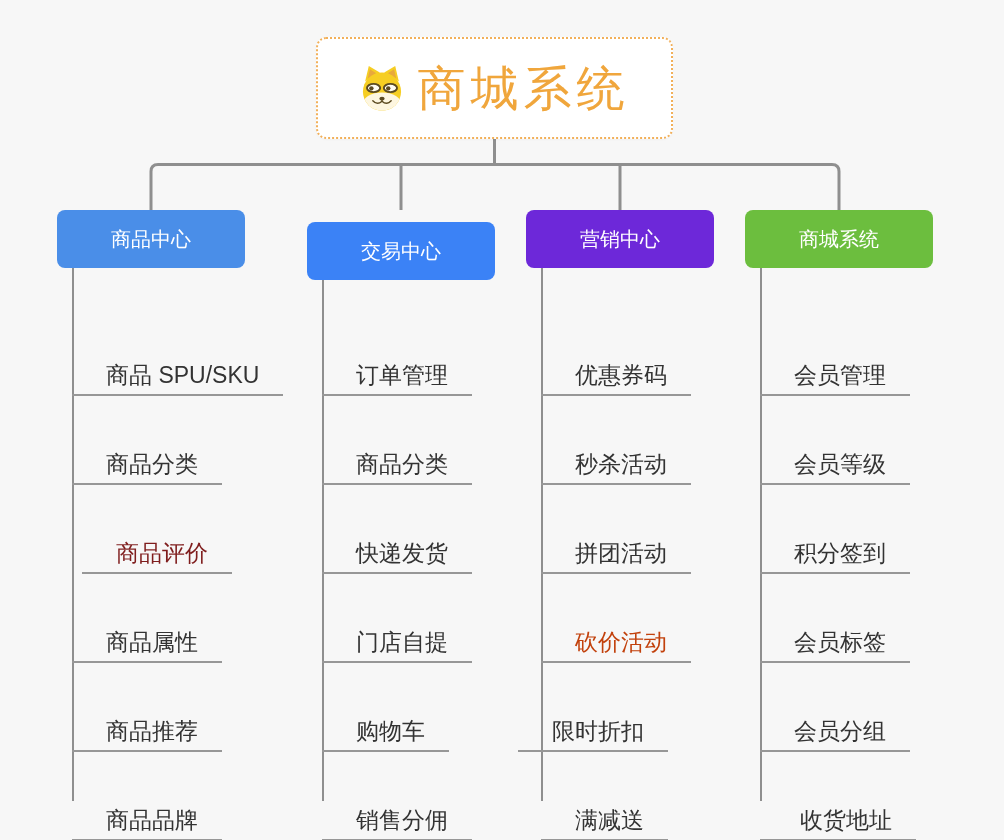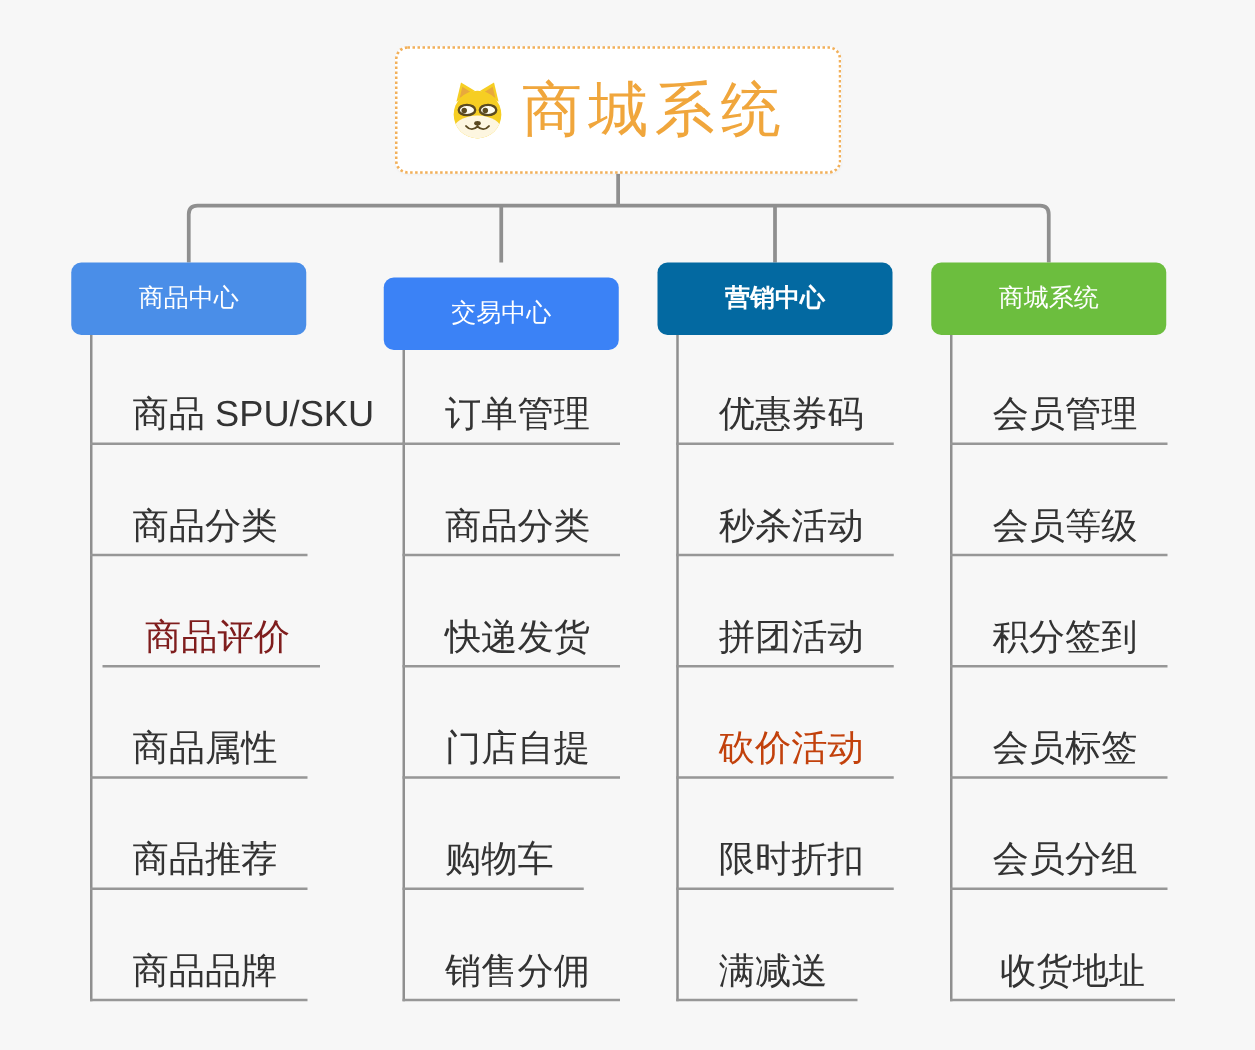--- a/index.html
+++ b/index.html
@@ -70,25 +70,26 @@
     cursor: pointer;
   }
   .leaf {
     position: absolute;
     box-sizing: border-box;
     height: 42px;
     padding: 0 24px 7px 34px;
     border-bottom: 2px solid #979797;
     display: flex;
     align-items: flex-end;
-    font-size: 29px;
+    font-size: 23px;
     color: #333333;
     white-space: nowrap;
     line-height: 1;
     cursor: pointer;
+    margin-top: 40px;
   }
 </style>
 </head>
 <body>
 
 <div class="canvas">
 
   <svg id="connectors" viewBox="0 0 1004 840">
       <path d="M 494.5 139 V 164.5" fill="none" stroke="#8F8F8F" stroke-width="3"></path>
       <path d="M 151 210 V 171.5 Q 151 164.5 158 164.5 H 832 Q 839 164.5 839 171.5 V 210" fill="none" stroke="#8F8F8F" stroke-width="3"></path>
@@ -133,26 +134,26 @@
       <div class="leaf" style="left: 72px; top: 581px; color: rgb(51, 51, 51); border-bottom-color: rgb(151, 151, 151);">商品属性</div>
       <div class="leaf" style="left: 72px; top: 670px; color: rgb(51, 51, 51); border-bottom-color: rgb(151, 151, 151);">商品推荐</div>
       <div class="leaf" style="left: 72px; top: 759px; color: rgb(51, 51, 51); border-bottom-color: rgb(151, 151, 151);">商品品牌</div>
       <div class="branch-node" style="left: 307px; background: #3b82f6; color: rgb(255, 255, 255); margin-top: 12px;">交易中心</div>
       <div class="leaf" style="left: 322px; top: 314px; color: rgb(51, 51, 51); border-bottom-color: rgb(151, 151, 151);">订单管理</div>
       <div class="leaf" style="left: 322px; top: 403px; color: rgb(51, 51, 51); border-bottom-color: rgb(151, 151, 151);">商品分类</div>
       <div class="leaf" style="left: 322px; top: 492px; color: rgb(51, 51, 51); border-bottom-color: rgb(151, 151, 151);">快递发货</div>
       <div class="leaf" style="left: 322px; top: 581px; color: rgb(51, 51, 51); border-bottom-color: rgb(151, 151, 151);">门店自提</div>
       <div class="leaf" style="left: 322px; top: 670px; color: rgb(51, 51, 51); border-bottom-color: rgb(151, 151, 151);">购物车</div>
       <div class="leaf" style="left: 322px; top: 759px; color: rgb(51, 51, 51); border-bottom-color: rgb(151, 151, 151); text-align: right;">销售分佣</div>
-      <div class="branch-node" style="left: 526px; background: #0369a1; color: rgb(255, 255, 255); font-weight: bold;">营销中心</div>
+      <div class="branch-node" style="left: 526px; background: #6d28d9; color: rgb(255, 255, 255);">营销中心</div>
       <div class="leaf" style="left: 541px; top: 314px; color: rgb(51, 51, 51); border-bottom-color: rgb(151, 151, 151);">优惠券码</div>
       <div class="leaf" style="left: 541px; top: 403px; color: rgb(51, 51, 51); border-bottom-color: rgb(151, 151, 151);">秒杀活动</div>
       <div class="leaf" style="left: 541px; top: 492px; color: rgb(51, 51, 51); border-bottom-color: rgb(151, 151, 151);">拼团活动</div>
       <div class="leaf" style="left: 541px; top: 581px; color: #c2410c; border-bottom-color: rgb(151, 151, 151);">砍价活动</div>
-      <div class="leaf" style="left: 541px; top: 670px; color: rgb(51, 51, 51); border-bottom-color: rgb(151, 151, 151);">限时折扣</div>
+      <div class="leaf" style="left: 518px; top: 670px; color: rgb(51, 51, 51); border-bottom-color: rgb(151, 151, 151);">限时折扣</div>
       <div class="leaf" style="left: 541px; top: 759px; color: rgb(51, 51, 51); border-bottom-color: rgb(151, 151, 151);">满减送</div>
       <div class="branch-node" style="left: 745px; background: rgb(108, 190, 62); color: rgb(255, 255, 255);">商城系统</div>
       <div class="leaf" style="left: 760px; top: 314px; color: rgb(51, 51, 51); border-bottom-color: rgb(151, 151, 151);">会员管理</div>
       <div class="leaf" style="left: 760px; top: 403px; color: rgb(51, 51, 51); border-bottom-color: rgb(151, 151, 151);">会员等级</div>
       <div class="leaf" style="left: 760px; top: 492px; color: rgb(51, 51, 51); border-bottom-color: rgb(151, 151, 151);">积分签到</div>
       <div class="leaf" style="left: 760px; top: 581px; color: rgb(51, 51, 51); border-bottom-color: rgb(151, 151, 151);">会员标签</div>
       <div class="leaf" style="left: 760px; top: 670px; color: rgb(51, 51, 51); border-bottom-color: rgb(151, 151, 151);">会员分组</div>
       <div class="leaf" style="left: 760px; top: 759px; color: rgb(51, 51, 51); border-bottom-color: rgb(151, 151, 151); padding-left: 40px;">收货地址</div>
     </div>
 

